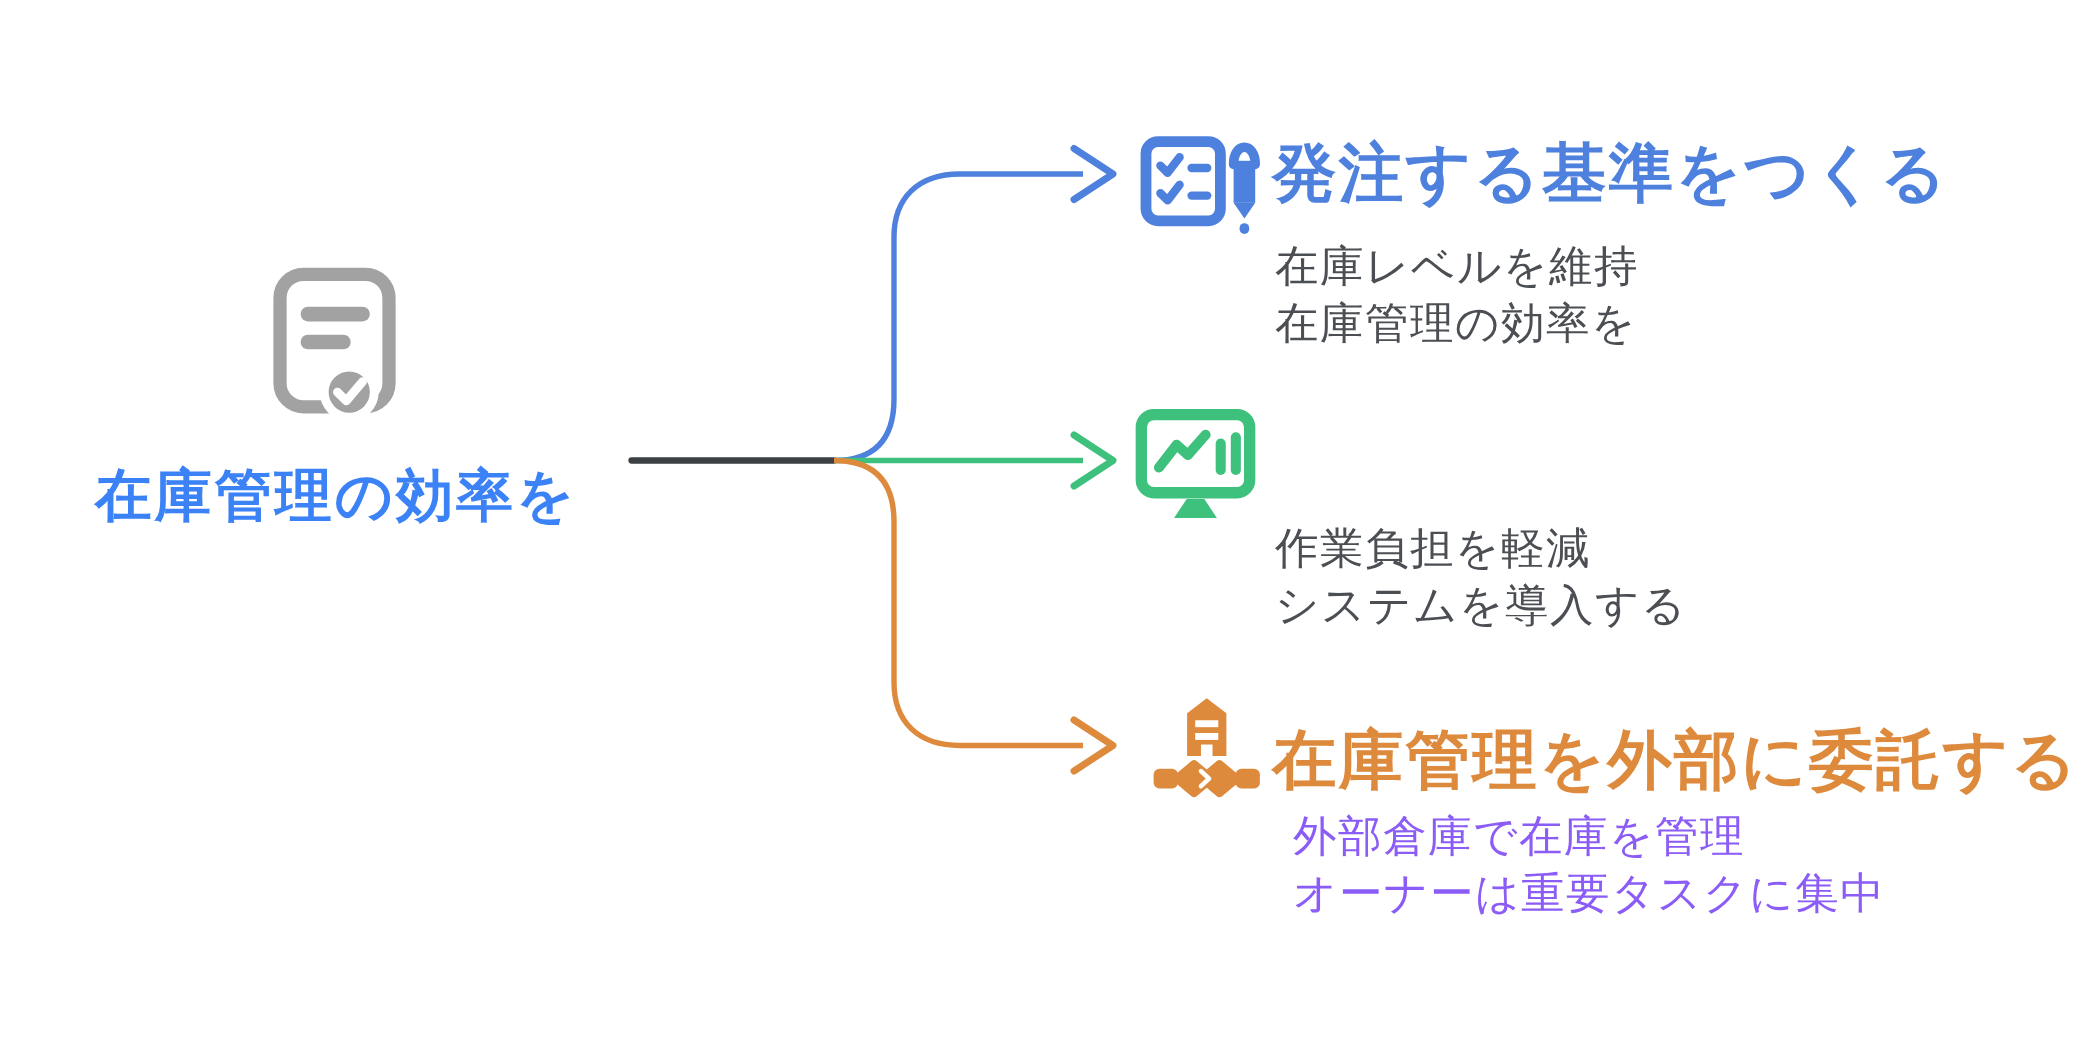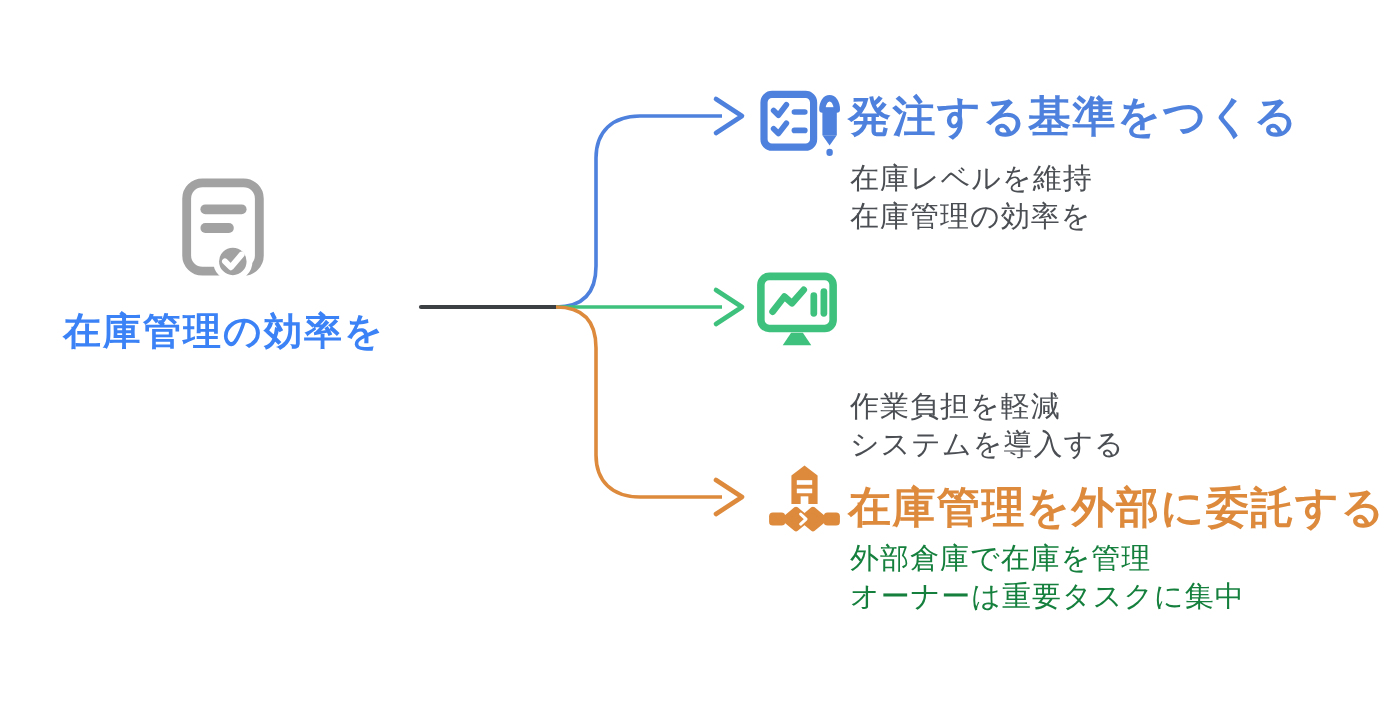--- a/index.html
+++ b/index.html
@@ -19,21 +19,21 @@
   .branch-title{position:absolute;font-size:43px;font-weight:700;letter-spacing:1.5px;white-space:nowrap;line-height:36px;}
   .branch-lines{position:absolute;font-size:29px;line-height:38px;letter-spacing:1px;white-space:nowrap;}
   .icon{position:absolute;}
   .icon-1{left:760px;top:84px;width:80px;height:72px;}
   .icon-2{left:755px;top:272px;width:84px;height:76px;}
   .icon-3{left:766px;top:462px;width:77px;height:81px;}
   .t1{left:848px;top:98px;}
   .t2{left:848px;top:284px;}
   .t3{left:848px;top:476px;}
   .l1{left:850px;top:159px;font-family:Liberation Serif, serif;}
-  .l2{left:850px;top:347px;margin-top:40px;}
+  .l2{left:850px;top:347px;}
   .l3{left:850px;top:539px;}
 </style>
 </head>
 <body>
 
 <div class="canvas">
 
   <svg class="connector-layer" viewBox="0 0 1400 704" xmlns="http://www.w3.org/2000/svg">
     <path class="trunk" d="M421,307 H556" style="color: rgb(61, 64, 67);"></path>
     <g style="color: rgb(78, 128, 221);">
@@ -97,18 +97,18 @@
     <rect x="45" y="42" width="10" height="10" fill="#ffffff"></rect>
     <rect x="4" y="63" width="21" height="17" rx="5" fill="currentColor"></rect>
     <rect x="75" y="63" width="21" height="17" rx="5" fill="currentColor"></rect>
     <g stroke="currentColor" stroke-width="7" stroke-linejoin="round" fill="currentColor">
       <polygon points="39,59 54,71.5 39,84 24,71.5"></polygon>
       <polygon points="61,59 76,71.5 61,84 46,71.5"></polygon>
     </g>
     <path d="M45,65 L52,71.5 L45,78" stroke="#ffffff" stroke-width="4" fill="none" stroke-linecap="round" stroke-linejoin="round"></path>
   </svg>
   <div class="branch-title t3" style="color: rgb(221, 138, 61); margin-top: 13px;">在庫管理を外部に委託する</div>
-  <div class="branch-lines l3" style="color: #15803d;">
+  <div class="branch-lines l3" style="color: #8b5cf6; margin-left: 12px;">
     <div>外部倉庫で在庫を管理</div>
     <div>オーナーは重要タスクに集中</div>
   </div>
 
 </div>
 
 </body></html>

